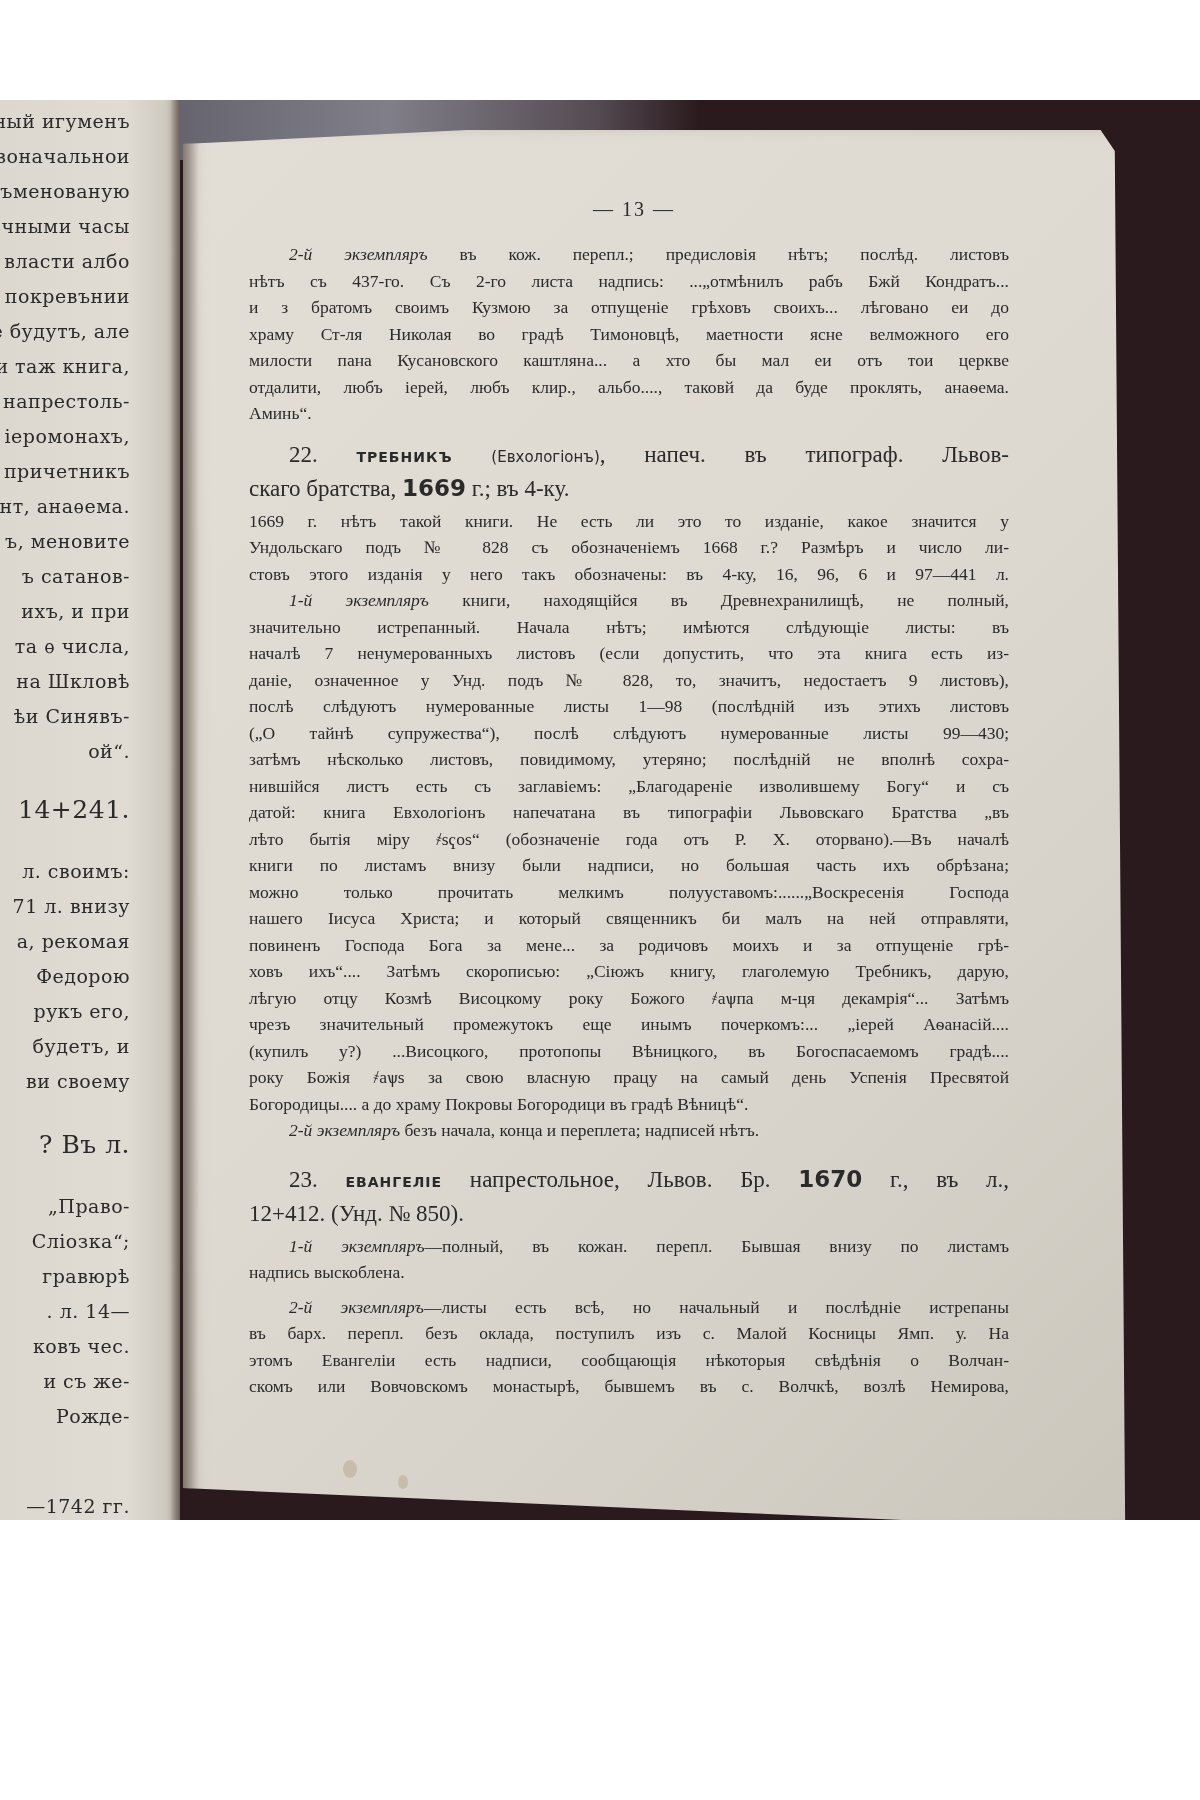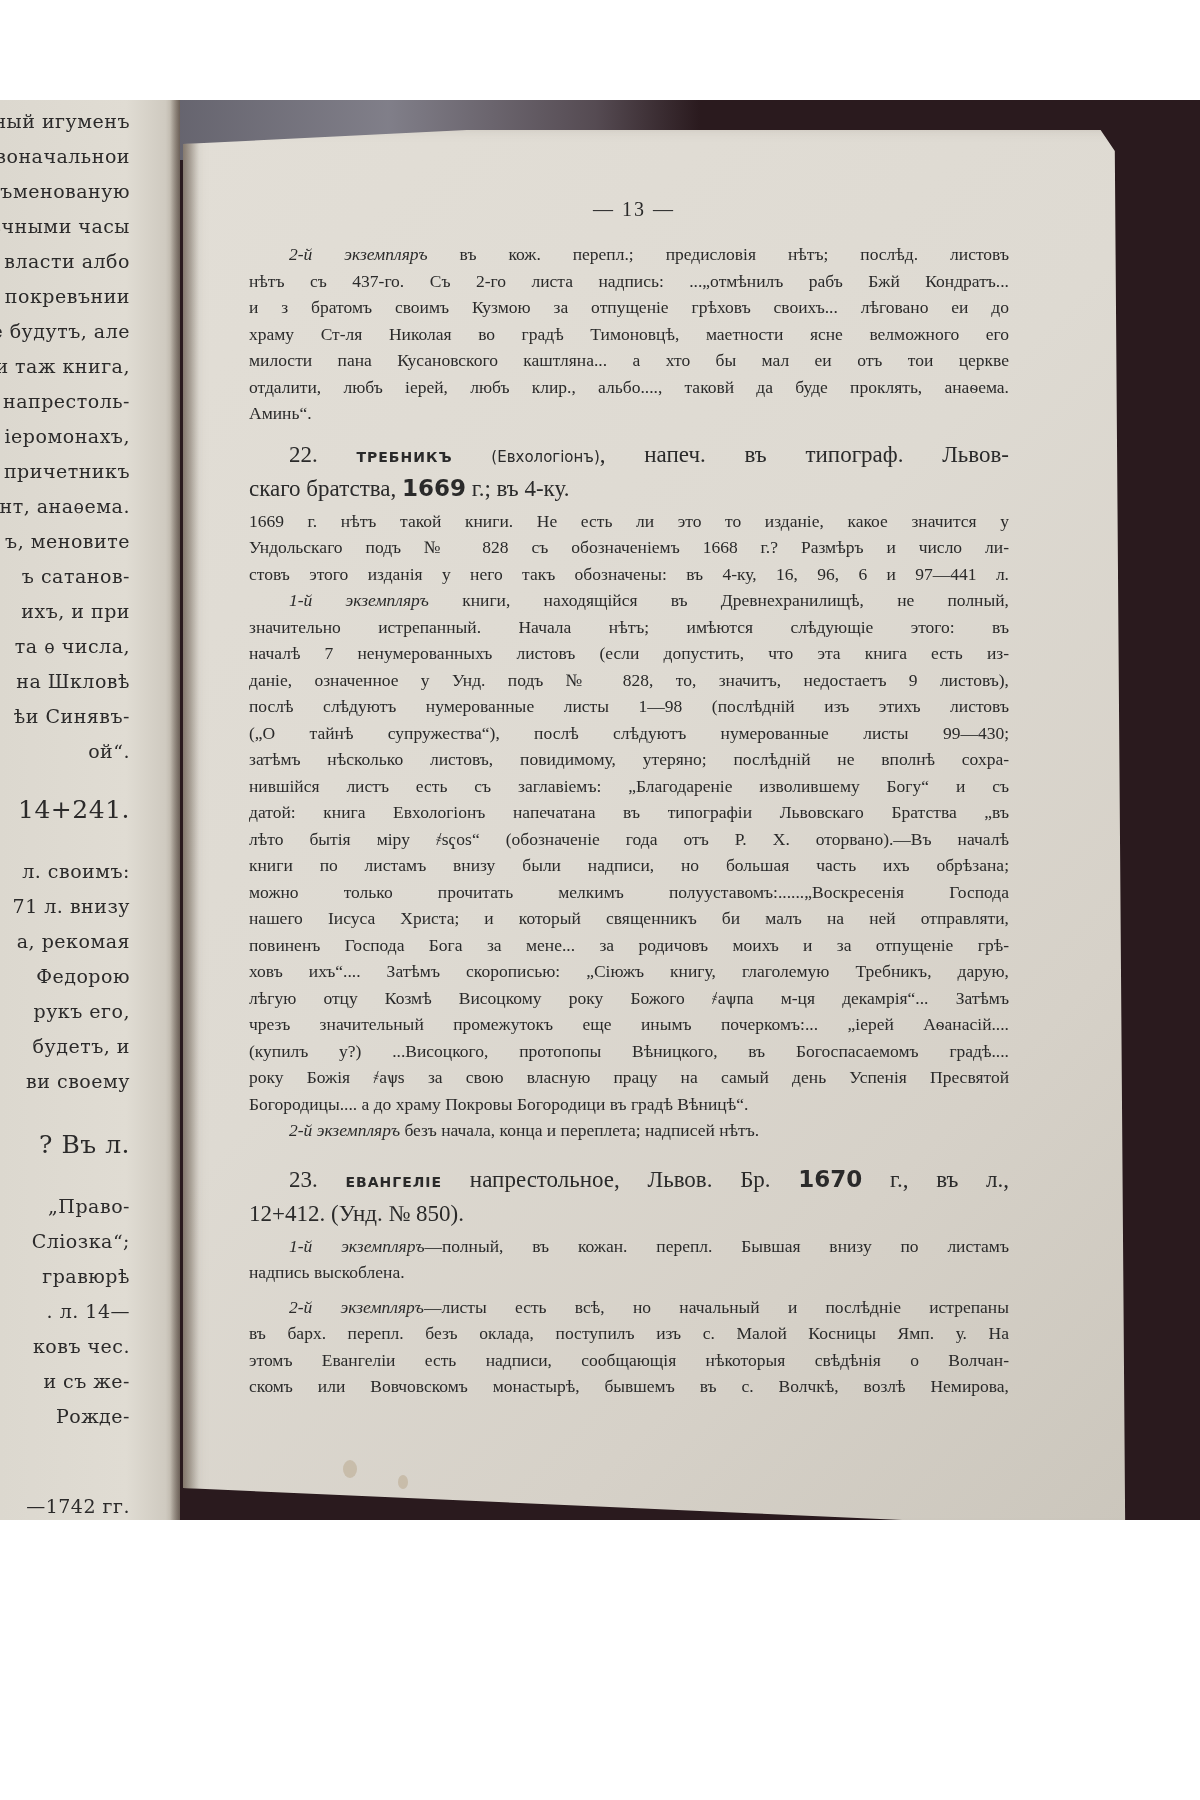--- a/index.html
+++ b/index.html
@@ -144,21 +144,21 @@
       </div>
 
       <div class="para">
         <span class="line">1669 г. нѣтъ такой книги. Не есть ли это то изданіе, какое значится у</span>
         <span class="line">Ундольскаго подъ № 828 съ обозначеніемъ 1668 г.? Размѣръ и число ли-</span>
         <span class="line">стовъ этого изданія у него такъ обозначены: въ 4-ку, 16, 96, 6 и 97—441 л.</span>
       </div>
 
       <div class="para">
         <span class="line" style="padding-left:40px;"><span class="ital">1-й экземпляръ</span><span> книги, находящійся въ Древнехранилищѣ, не полный,</span></span>
-        <span class="line">значительно истрепанный. Начала нѣтъ; имѣются слѣдующіе этого: въ</span>
+        <span class="line">значительно истрепанный. Начала нѣтъ; имѣются слѣдующіе листы: въ</span>
         <span class="line">началѣ 7 ненумерованныхъ листовъ (если допустить, что эта книга есть из-</span>
         <span class="line">даніе, означенное у Унд. подъ № 828, то, значитъ, недостаетъ 9 листовъ),</span>
         <span class="line">послѣ слѣдуютъ нумерованные листы 1—98 (послѣдній изъ этихъ листовъ</span>
         <span class="line">(„О тайнѣ супружества“), послѣ слѣдуютъ нумерованные листы 99—430;</span>
         <span class="line">затѣмъ нѣсколько листовъ, повидимому, утеряно; послѣдній не вполнѣ сохра-</span>
         <span class="line">нившійся листъ есть съ заглавіемъ: „Благодареніе изволившему Богу“ и съ</span>
         <span class="line">датой: книга Евхологіонъ напечатана въ типографіи Львовскаго Братства „въ</span>
         <span class="line">лѣто бытія міру ҂ѕҁоѕ“ (обозначеніе года отъ Р. Х. оторвано).—Въ началѣ</span>
         <span class="line">книги по листамъ внизу были надписи, но большая часть ихъ обрѣзана;</span>
         <span class="line">можно только прочитать мелкимъ полууставомъ:......„Воскресенія Господа</span>

